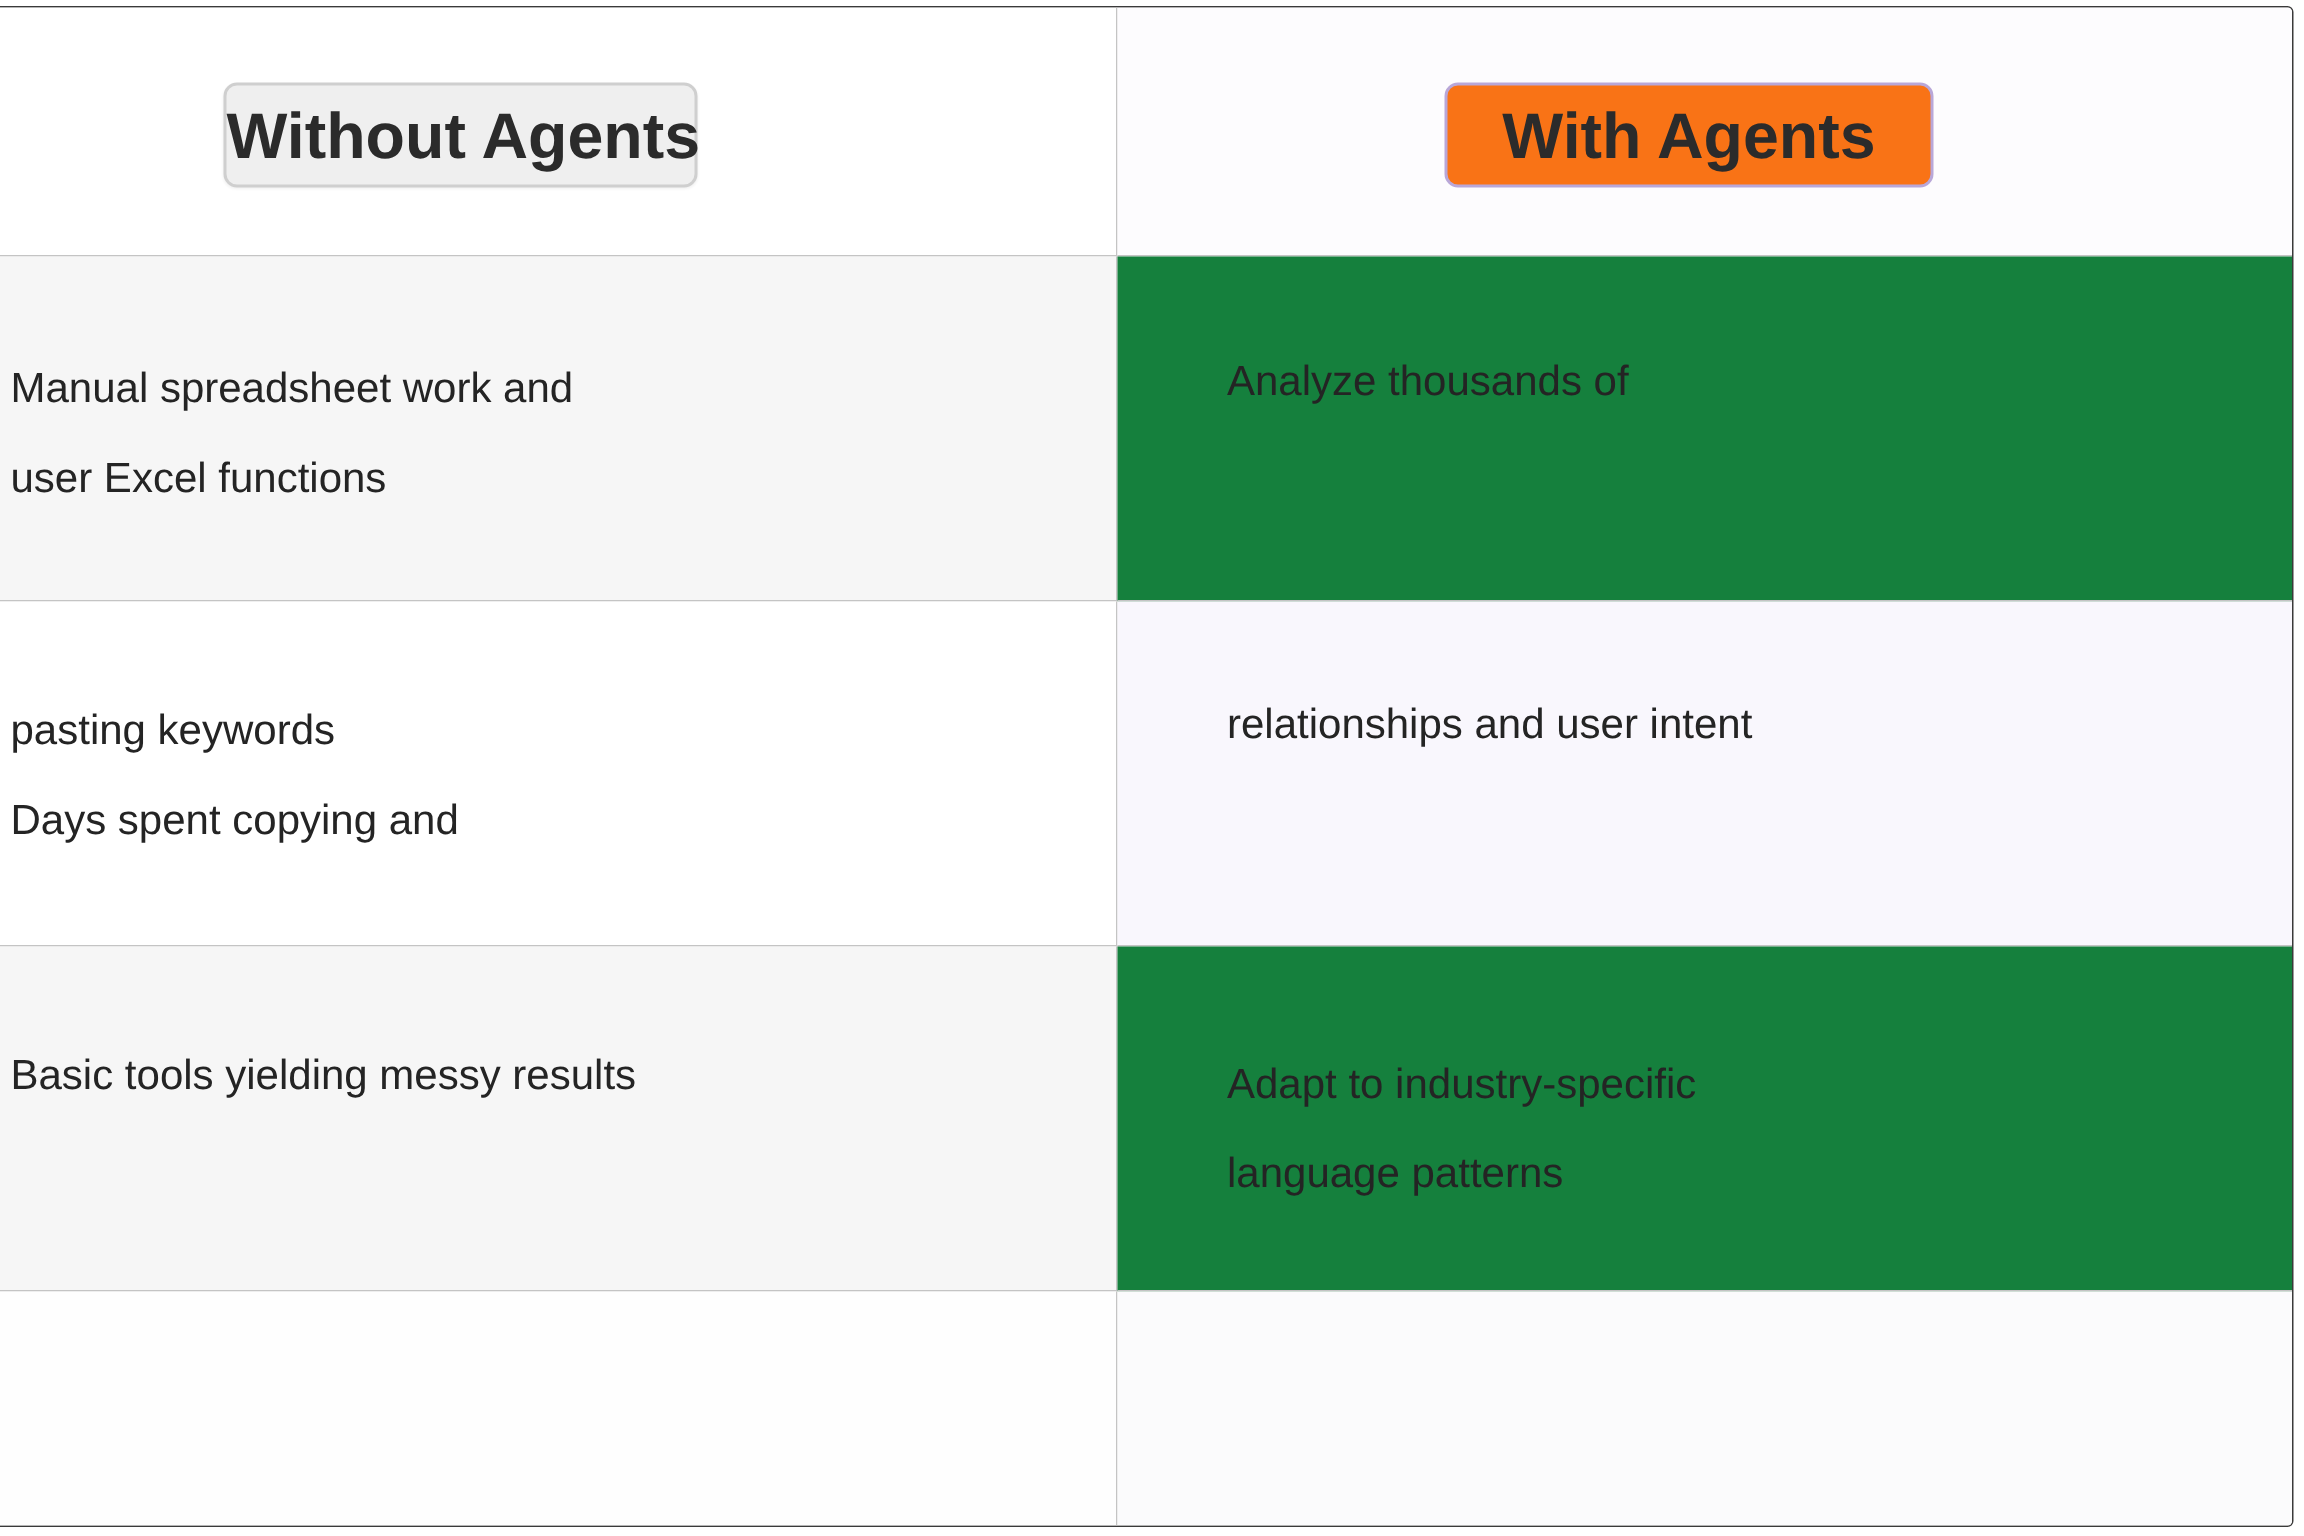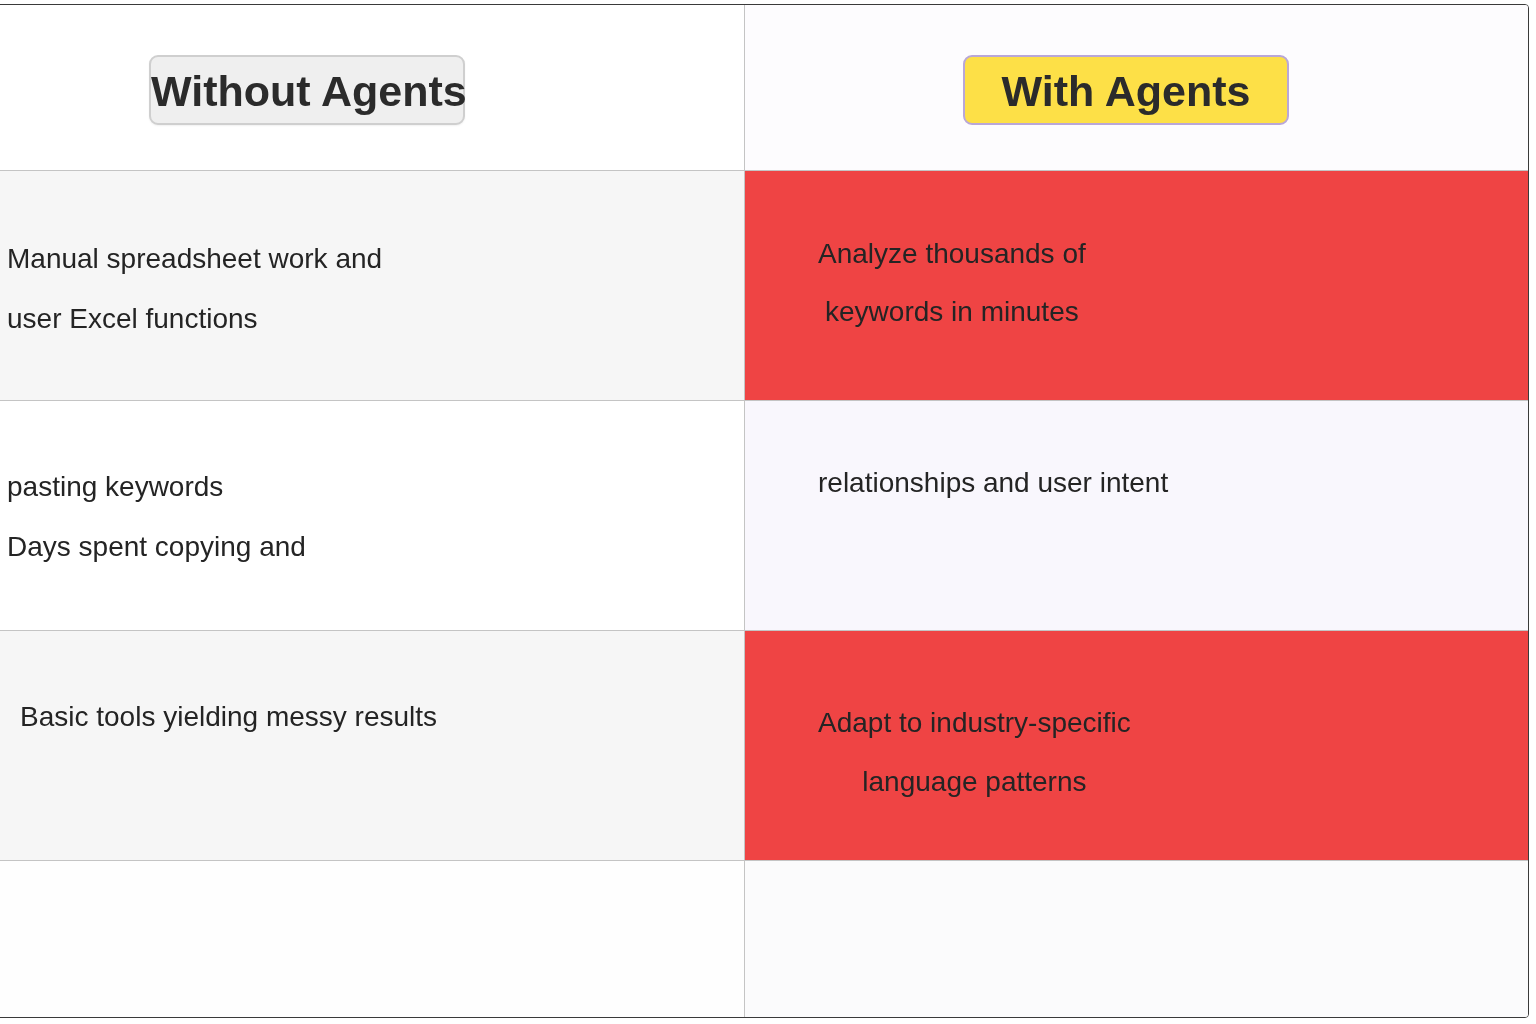--- a/index.html
+++ b/index.html
@@ -37,21 +37,21 @@
       border-bottom: 1.5px solid #c4c4c4;
     }
     .cell.left { border-right: 1.5px solid #c4c4c4; }
     .row-last .cell, .cell.last { border-bottom: none; }
 
     .cell.left.header { background: #ffffff; }
     .cell.right.header { background: #fdfcfe; }
 
     .cell.left.shade { background: #f6f6f6; }
     .cell.left.plain { background: #ffffff; }
-    .cell.right.tint { background: #ef4444; text-align: center; }
+    .cell.right.tint { background: #15803d; }
     .cell.right.tint2 { background: #f9f7fd; }
     .cell.left.foot { background: #fefefe; }
     .cell.right.foot { background: #fbfbfc; }
 
     .pill {
       position: absolute;
       top: 50px;
       height: 70px;
       box-sizing: border-box;
       border-radius: 9px;
@@ -65,21 +65,21 @@
     .pill.without {
       left: 150px;
       width: 316px;
       background: #efefef;
       border: 2px solid #cfcfcf;
       box-shadow: 0 1px 2px rgba(0,0,0,0.06);
     }
     .pill.with {
       left: 218px;
       width: 326px;
-      background: #fde047;
+      background: #f97316;
       border: 2px solid #b9a7d8;
     }
 
     .text {
       position: absolute;
       font-size: 28px;
       line-height: 60px;
       color: #242424;
       white-space: nowrap;
     }
@@ -101,38 +101,37 @@
 
     <div class="cell left shade">
       <div class="text" style="top:58px;">
         <div>Manual spreadsheet work and</div>
         <div>user Excel functions</div>
       </div>
     </div>
     <div class="cell right tint">
       <div class="text" style="top:54px;line-height:58px;">
         <div>Analyze thousands of</div>
-        <div>keywords in minutes</div>
       </div>
     </div>
 
     <div class="cell left plain">
       <div class="text" style="top:56px;">
         <div>pasting keywords</div>
         <div>Days spent copying and</div>
       </div>
     </div>
     <div class="cell right tint2">
       <div class="text" style="top:52px;line-height:59px;">
         <div>relationships and user intent</div>
       </div>
     </div>
 
     <div class="cell left shade">
-      <div class="text" style="top:56px;margin-left:13px;">
+      <div class="text" style="top:56px;">
         <div>Basic tools yielding messy results</div>
       </div>
     </div>
     <div class="cell right tint">
       <div class="text" style="top:52px;line-height:59px;margin-top:10px;">
         <div>Adapt to industry-specific</div>
         <div>language patterns</div>
       </div>
     </div>
 

